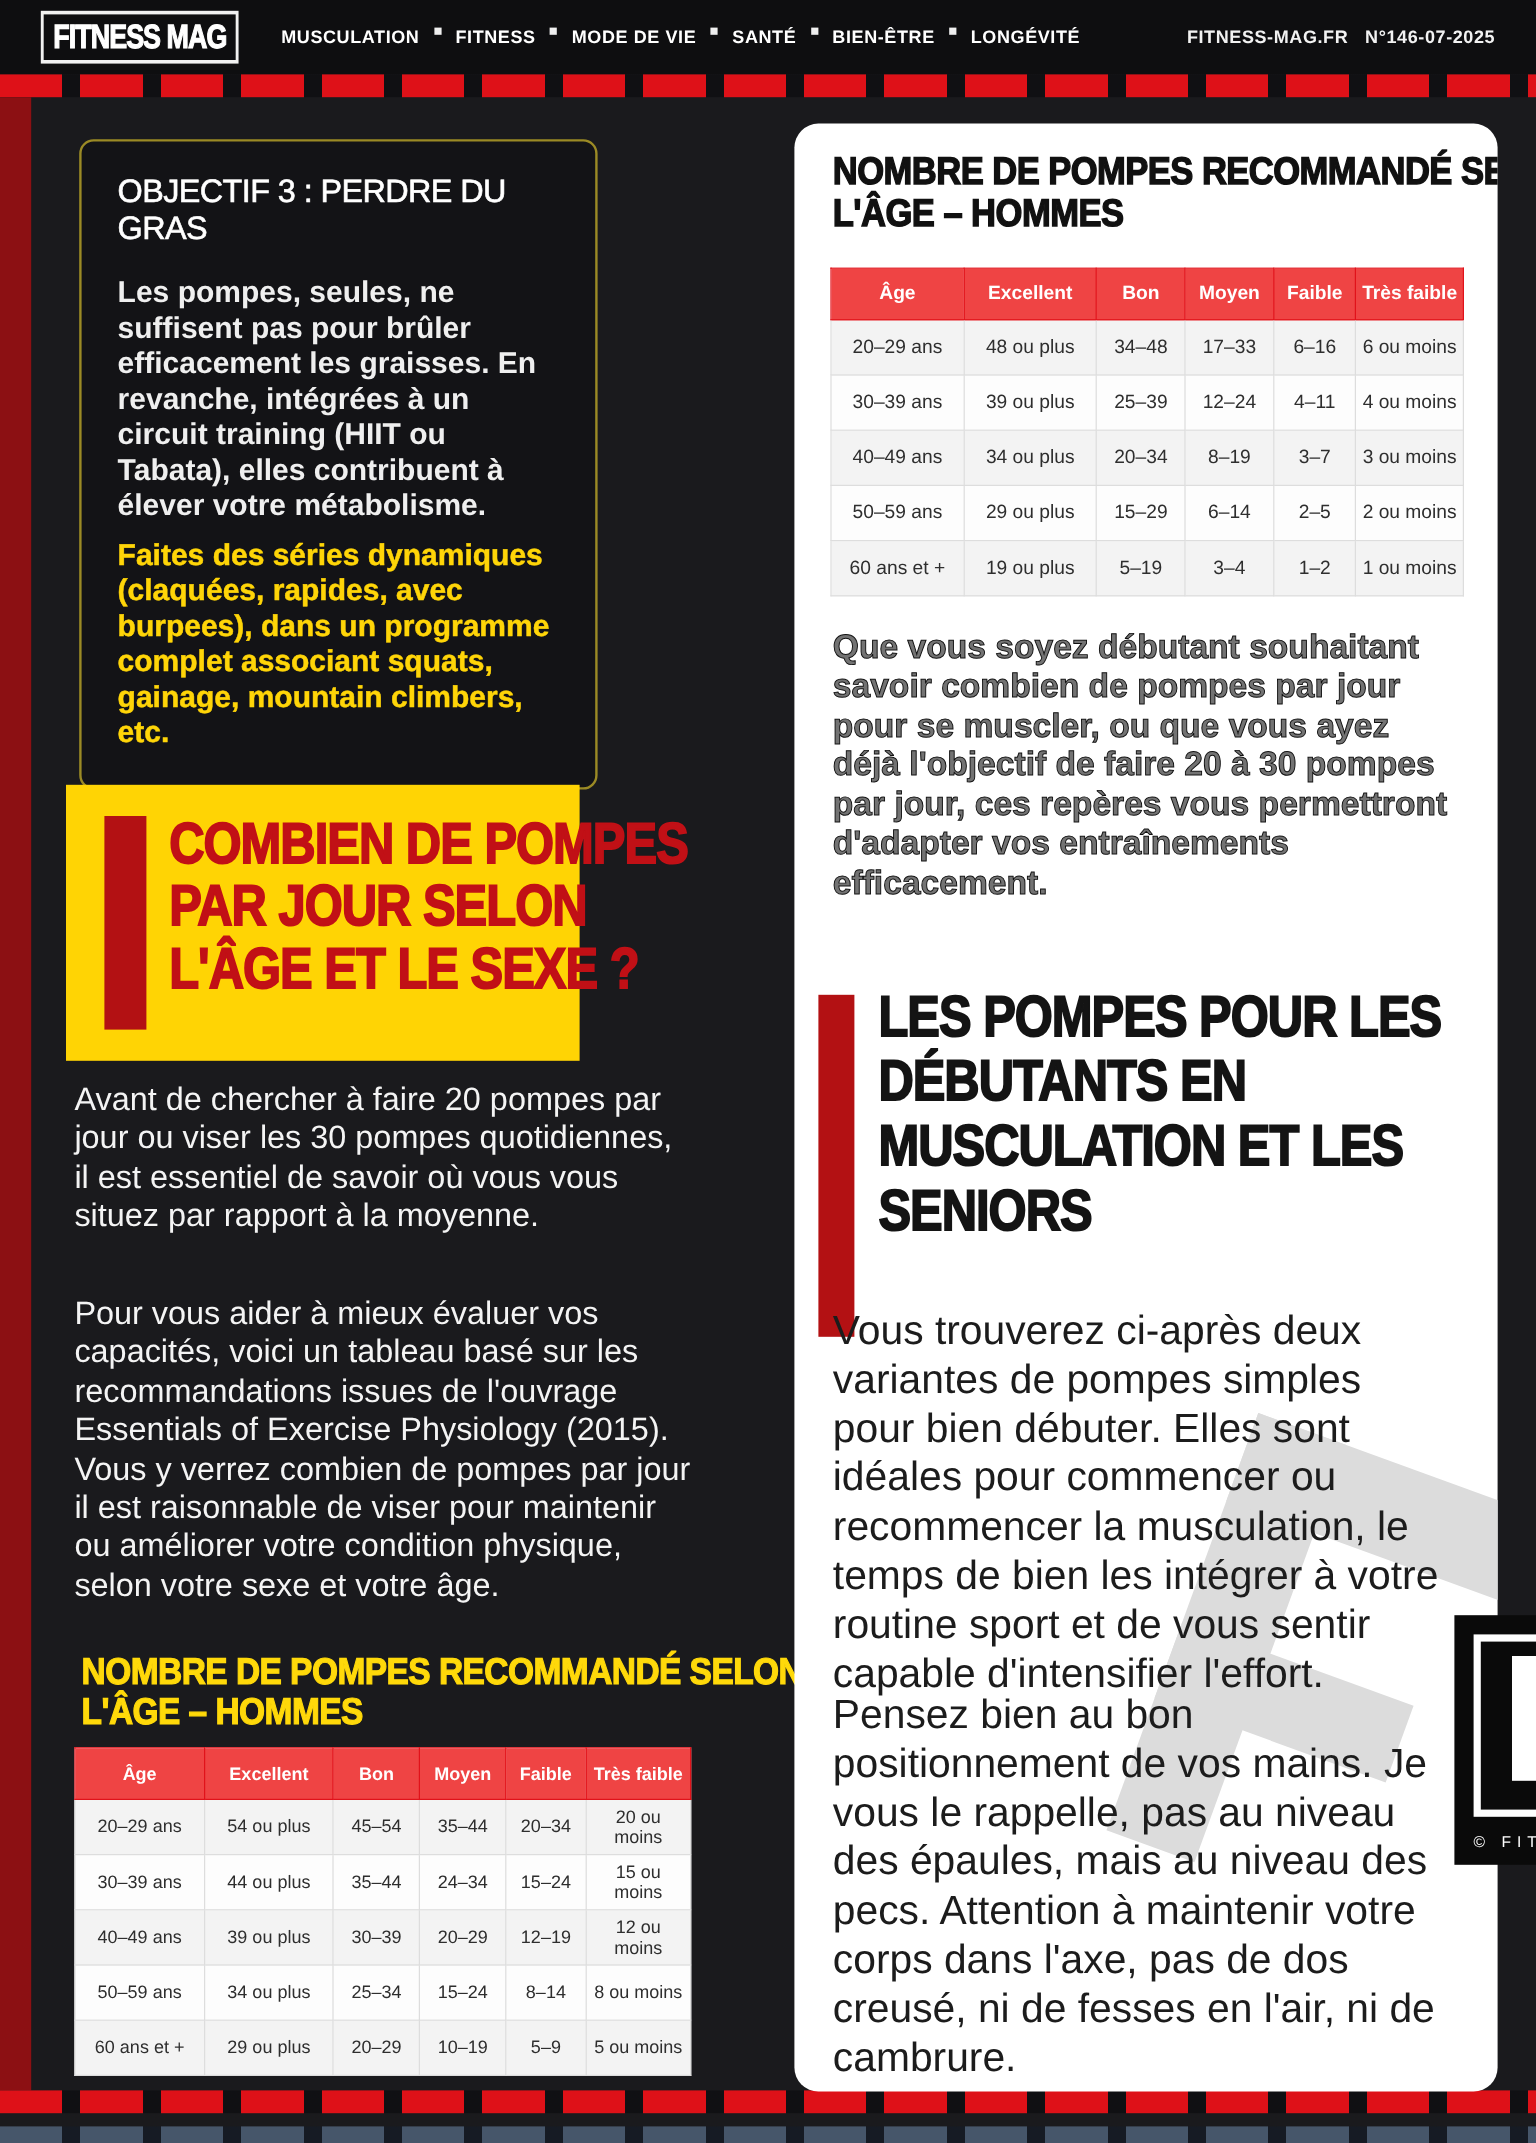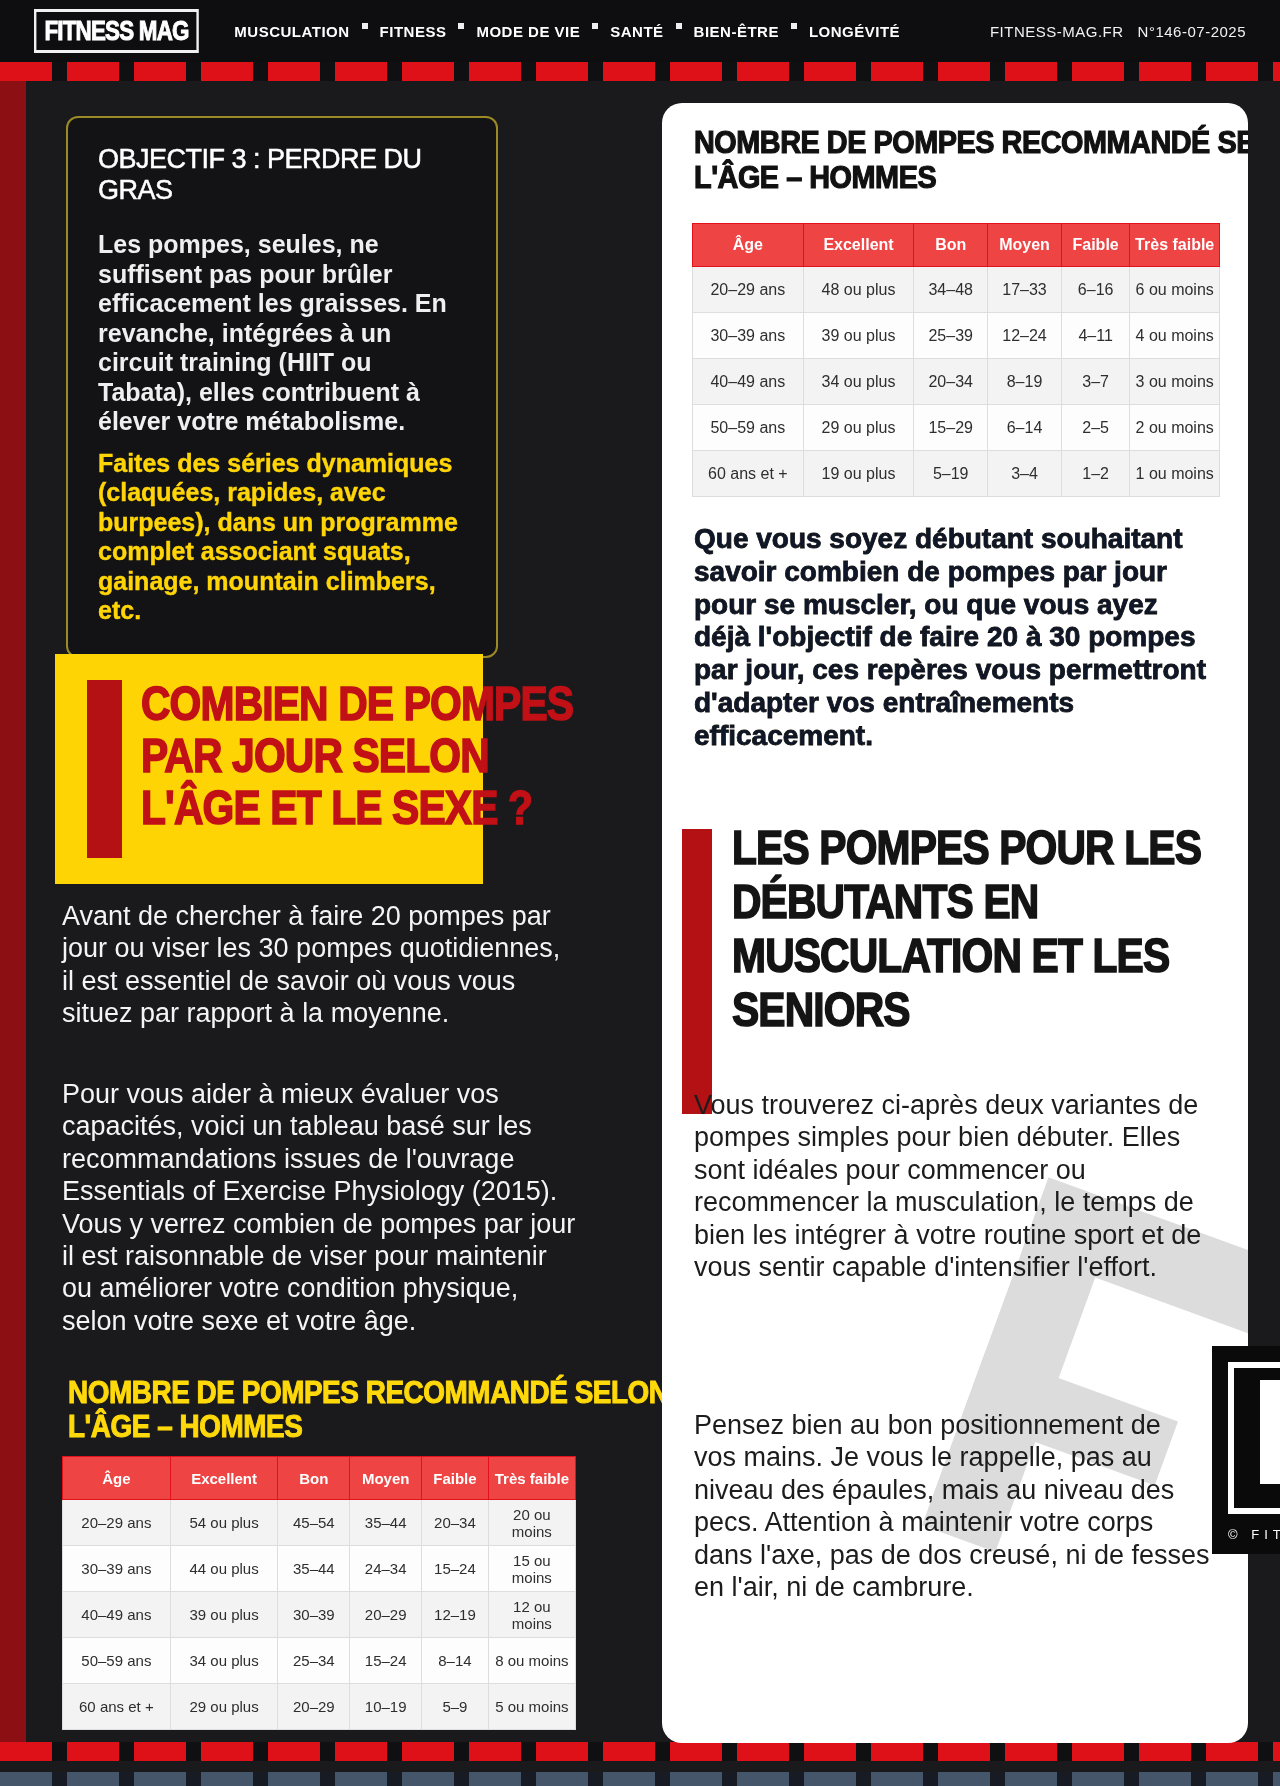--- a/index.html
+++ b/index.html
@@ -15,21 +15,21 @@
   .logo{
     color:#fff;font-size:28px;font-weight:bold;letter-spacing:-1px;
     border:3px solid #f1f1f1;padding:3px 10px;background:#0e0e10;
     transform:scaleX(.8);transform-origin:left center;white-space:nowrap;
     -webkit-text-stroke:1px #fff;
   }
   .menu{display:flex;align-items:flex-start;gap:12px;margin-left:-28px;}
   .menu-item{color:#fff;font-size:15px;font-weight:bold;letter-spacing:.5px;white-space:nowrap;}
   .menu-sep{width:6px;height:6px;background:#efefef;}
   .mast-right{margin-left:auto;display:flex;align-items:center;gap:14px;}
-  .mast-right span{color:#f2f2f2;font-size:15px;font-weight:normal;letter-spacing:.5px;}
+  .mast-right span{color:#f2f2f2;font-size:15px;font-weight:bold;letter-spacing:.5px;}
   
   .dash-top{position:absolute;left:0;top:62px;width:1280px;height:19px;
     background:repeating-linear-gradient(90deg,#de1118 0 52px,#101013 52px 67px);}
   .dash-bottom{position:absolute;left:0;top:1742px;width:1280px;height:19px;
     background:repeating-linear-gradient(90deg,#de1118 0 52px,#101013 52px 67px);}
   .dash-footer{position:absolute;left:0;top:1772px;width:1280px;height:14px;
     background:repeating-linear-gradient(90deg,#46566a 0 52px,#161b24 52px 67px);}
   .left-edge{position:absolute;left:0;top:81px;width:26px;height:1661px;background:#8c1013;}
   
   .objectif-box{
@@ -78,30 +78,30 @@
   .card{
     position:absolute;left:662px;top:103px;width:586px;height:1640px;
     background:#fff;border-radius:20px;overflow:hidden;
   }
   .card-title{
     position:absolute;left:32px;top:22px;color:#111;font-size:32px;font-weight:bold;
     line-height:35px;letter-spacing:-.5px;-webkit-text-stroke:1.2px #111;
     transform:scaleX(.9);transform-origin:left top;white-space:nowrap;z-index:2;
   }
   .card-intro{
-    position:absolute;left:32px;top:420px;width:522px;color:#0f172a;font-size:28px;
+    position:absolute;left:32px;top:420px;width:522px;color:#737373;font-size:28px;
     font-weight:bold;line-height:1.17;-webkit-text-stroke:.8px #0f0f0f;z-index:2;
   }
   .section-bar{position:absolute;left:20px;top:726px;width:30px;height:285px;background:#b31113;z-index:2;}
   .section-title{
     position:absolute;left:70px;top:718px;color:#141414;font-size:48px;font-weight:bold;
     line-height:54px;letter-spacing:-1px;-webkit-text-stroke:1.6px #141414;
     transform:scaleX(.85);transform-origin:left top;white-space:nowrap;z-index:2;
   }
-  .rpara{position:absolute;color:#1c1c1c;font-size:27px;line-height:1.2;z-index:2;}
+  .rpara{position:absolute;color:#1c1c1c;font-size:34px;line-height:1.2;z-index:2;}
   .rpara1{left:32px;top:986px;width:516px;}
   .rpara2{left:32px;top:1306px;width:516px;}
   
   .watermark{position:absolute;right:-70px;top:1075px;width:380px;height:440px;
     transform:rotate(20deg);z-index:1;}
   .wm-bar{position:absolute;background:#dcdcdc;}
   .wm-stem{left:40px;top:40px;width:78px;height:370px;}
   .wm-arm-top{left:40px;top:40px;width:290px;height:78px;}
   .wm-arm-mid{left:40px;top:225px;width:205px;height:68px;}
   .badge{position:absolute;left:1212px;top:1346px;width:140px;height:208px;background:#0a0a0a;z-index:6;}

